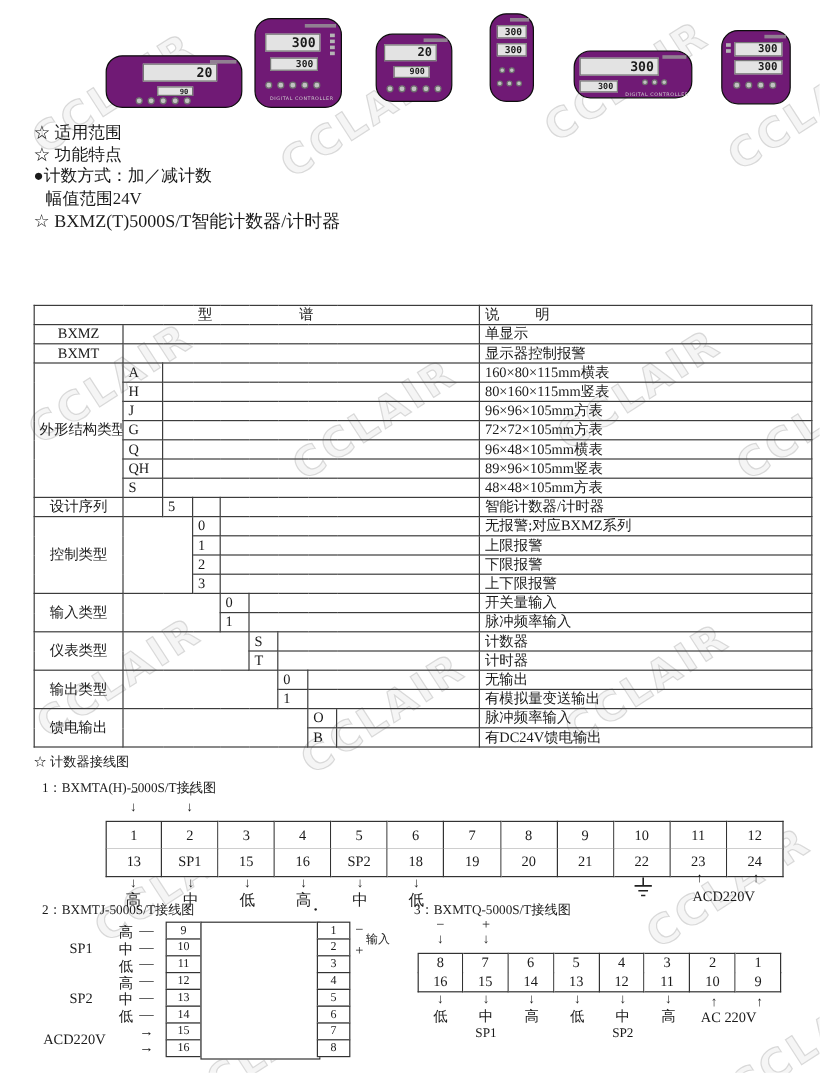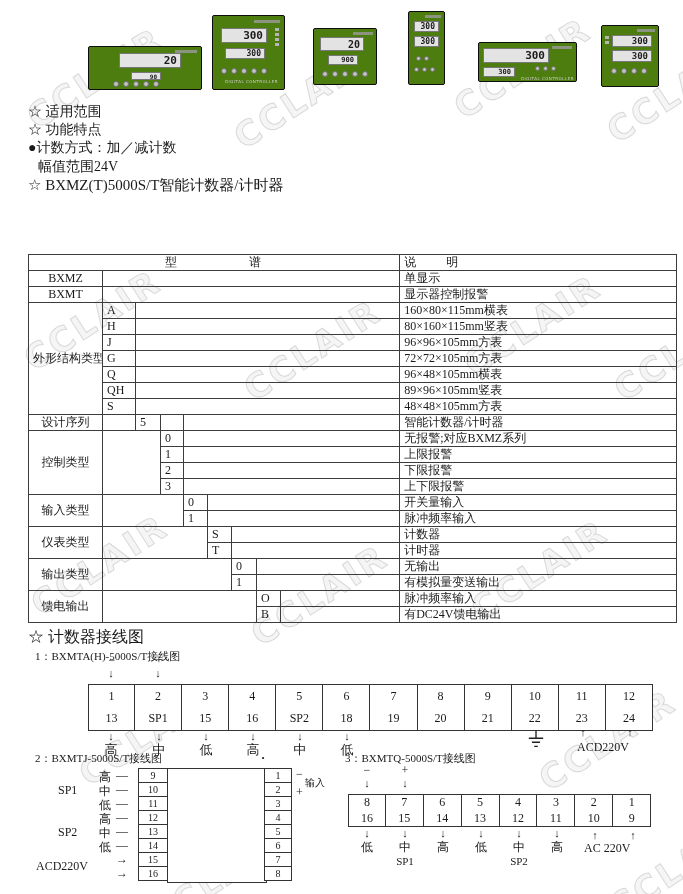--- a/index.html
+++ b/index.html
@@ -4,21 +4,21 @@
 <style>
   html,body{margin:0;padding:0;}
   body{width:683px;height:894px;background:#fff;position:relative;overflow:hidden;
        font-family:"Liberation Serif","DejaVu Serif",serif;color:#1a1a1a;}
   .abs{position:absolute;}
   
   .wm{position:absolute;font-family:"DejaVu Sans",sans-serif;font-weight:bold;font-size:34px;
       letter-spacing:3px;color:rgba(205,205,205,0.20);-webkit-text-stroke:1px rgba(190,190,190,.55);
       transform:rotate(-33deg);white-space:nowrap;pointer-events:none;z-index:0;}
   
-  .device{position:absolute;background:#4d7c0f;border:1px solid #0d0d0d;border-radius:2px;z-index:1;}
+  .device{position:absolute;background:#701a75;border:1px solid #0d0d0d;border-radius:14px;z-index:1;}
   .brandbar{position:absolute;height:3px;background:#9a9a9a;opacity:.8;}
   .led{position:absolute;background:#e3e3e3;border:1px solid #777;color:#1b1b1b;
        font-family:"DejaVu Sans Mono",monospace;font-weight:bold;text-align:right;
        display:flex;align-items:center;justify-content:flex-end;box-sizing:border-box;padding-right:3px;}
   .btnrow{position:absolute;display:flex;gap:4px;}
   .btn{width:6px;height:6px;border-radius:50%;background:#c2c2c2;border:1px solid #6f6f6f;box-sizing:border-box;}
   .devfoot{position:absolute;font-family:"DejaVu Sans",sans-serif;font-size:4px;color:#cfcfcf;letter-spacing:.5px;white-space:nowrap;}
   .ledsq{position:absolute;display:flex;flex-direction:column;gap:2px;}
   .ledsq i{width:4px;height:3px;background:#b5b5b5;}
   
@@ -32,21 +32,21 @@
   table.spec td{border:1px solid #3c3c3c;height:15px;font-size:12px;line-height:13px;
                 padding:0 4px;overflow:hidden;white-space:nowrap;}
   td.lbl{text-align:center;white-space:normal;}
   td.narrow{padding:0 10px;}
   td.code{padding-left:8px;}
   td.hdr{text-align:center;letter-spacing:2px;}
   td.hdrd{padding-left:58px;letter-spacing:2px;}
   td.desc{padding-left:6px;}
   .dimgap{display:inline-block;}
   
-  .w-title{position:absolute;font-size:16px;z-index:1;}
+  .w-title{position:absolute;font-size:11px;z-index:1;}
   .w-sub{position:absolute;font-size:11px;z-index:1;white-space:nowrap;}
   .strip{position:absolute;display:flex;z-index:1;}
   .cell{box-sizing:border-box;border:1px solid #333;border-left:none;display:flex;
         align-items:center;justify-content:center;font-size:12px;background:#fff;}
   .cell:first-child{border-left:1px solid #333;}
   .r2 .cell{border-top:none;}
   .d1c{width:47.08px;height:24px;}
   .d3c{width:37.9px;height:17px;}
   .sym{position:absolute;font-size:12px;text-align:center;z-index:1;}
   .arr{position:absolute;font-size:11px;text-align:center;width:12px;z-index:1;}

